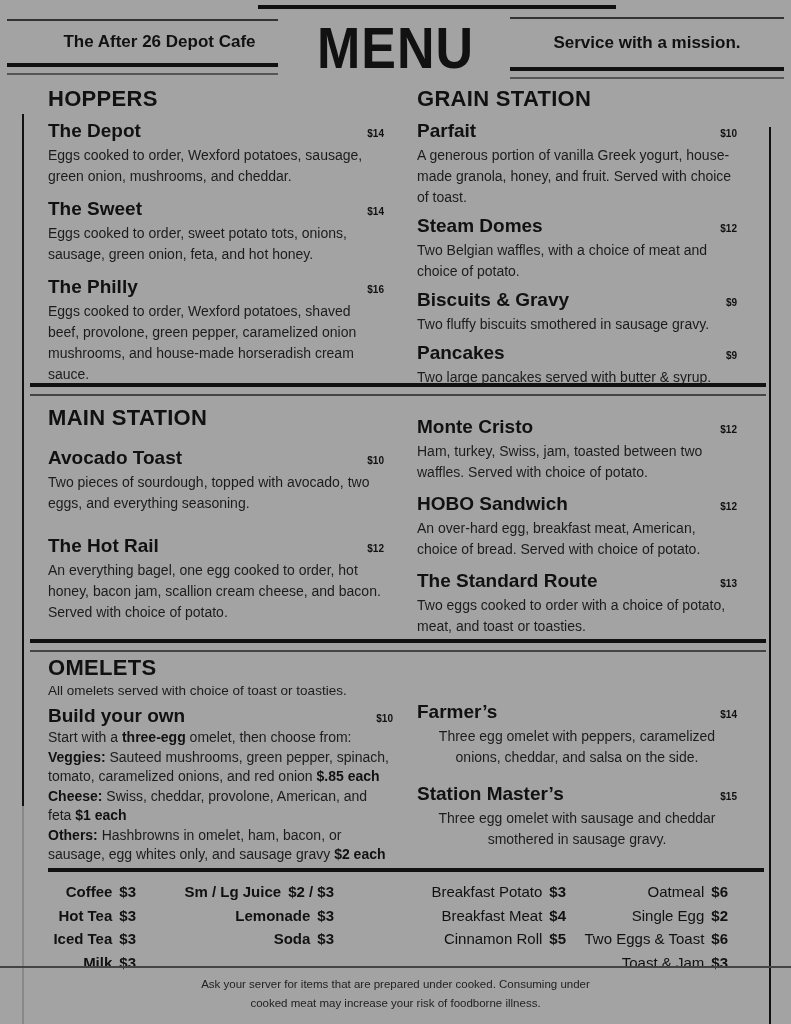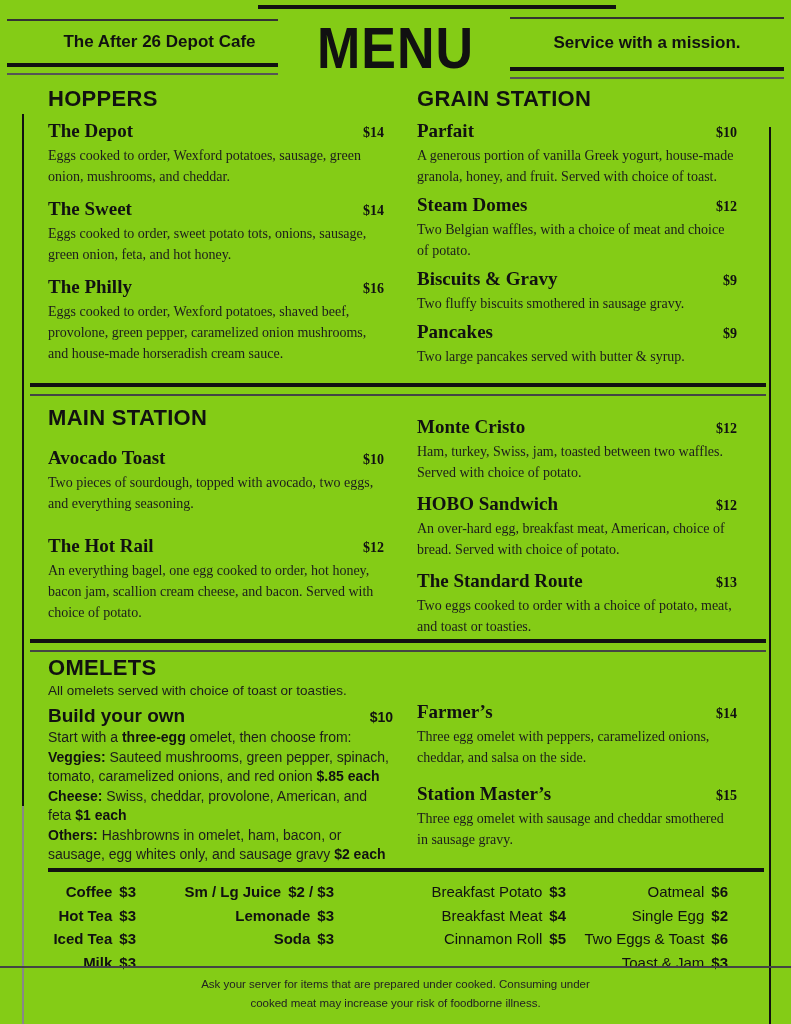--- a/index.html
+++ b/index.html
@@ -1,41 +1,41 @@
 <!DOCTYPE html>
 <html><head>
 <meta charset="utf-8">
 <style>
   * { margin:0; padding:0; box-sizing:border-box; }
   html,body { background:#fff; }
   body { font-family:"Liberation Sans", sans-serif; color:#111; }
-  .page { position:relative; width:791px; height:1024px; background:#84cc16; overflow:hidden; }
+  .page { position:relative; width:791px; height:1024px; background:#a3a3a3; overflow:hidden; }
 
   
   .abs { position:absolute; }
   .rule { background:#111; }
   .rule-thin { background:#444; }
 
   
   .hdr-block { position:absolute; }
   .hdr-line1 { height:2px; background:#333; }
   .hdr-title { text-align:center; font-weight:bold; font-size:17px; }
   .hdr-thick { height:4px; background:#111; }
   .hdr-thin  { height:2px; background:#555; margin-top:6px; }
   .menu-title { position:absolute; left:0; right:0; top:14px; text-align:center;
     font-size:52px; font-weight:900; letter-spacing:1px; line-height:60px;
     transform:scaleY(1.12); transform-origin:top center; }
 
   
   .section { position:absolute; }
   .sec-title { font-size:22px; font-weight:900; letter-spacing:0.3px; line-height:28px; margin-bottom:6px; }
-  .item { margin-bottom:10px;font-family:Liberation Serif, serif; }
+  .item { margin-bottom:10px; }
   .item-head { display:flex; justify-content:space-between; align-items:baseline; }
   .item-name { font-size:19px; font-weight:bold; line-height:24px; }
-  .item-price { font-size:14px; font-weight:bold; white-space:nowrap; }
+  .item-price { font-size:10px; font-weight:bold; white-space:nowrap; }
   .item-desc { font-size:14px; line-height:21px; color:#1c1c1c; margin-top:2px; }
 
   .omelet-sub { font-size:13.5px; line-height:18px; color:#1c1c1c; }
   .om-line { font-size:14px; line-height:19.5px; color:#1c1c1c; }
   .om-line b { color:#111; }
 
   
   .bev-col { position:absolute; text-align:right; font-size:15px; line-height:23.5px; }
   .bev-bold { font-weight:bold; }
   .bev-row { white-space:nowrap; }
@@ -181,21 +181,21 @@
     <div class="item-head" style="margin-top:4px;">
       <span class="item-name">Build your own</span>
       <span class="item-price">$10</span>
     </div>
     <p class="om-line"><span>Start with a </span><b>three-egg</b><span> omelet, then choose from:</span></p>
     <p class="om-line"><b>Veggies:</b><span> Sauteed mushrooms, green pepper, spinach, tomato, caramelized onions, and red onion </span><b>$.85 each</b></p>
     <p class="om-line"><b>Cheese:</b><span> Swiss, cheddar, provolone, American, and feta </span><b>$1 each</b></p>
     <p class="om-line"><b>Others:</b><span> Hashbrowns in omelet, ham, bacon, or sausage, egg whites only, and sausage gravy </span><b>$2 each</b></p>
   </div>
 
-  <div class="section" style="left:417px; top:700px; width:320px;">
+  <div class="section" style="left:417px; top:700px; width:320px;text-align:center;">
     <div class="item" style="margin-bottom:14px;">
       <div class="item-head">
         <span class="item-name">Farmer’s</span>
         <span class="item-price">$14</span>
       </div>
       <div class="item-desc">Three egg omelet with peppers, caramelized onions, cheddar, and salsa on the side.</div>
     </div>
     <div class="item">
       <div class="item-head">
         <span class="item-name">Station Master’s</span>

